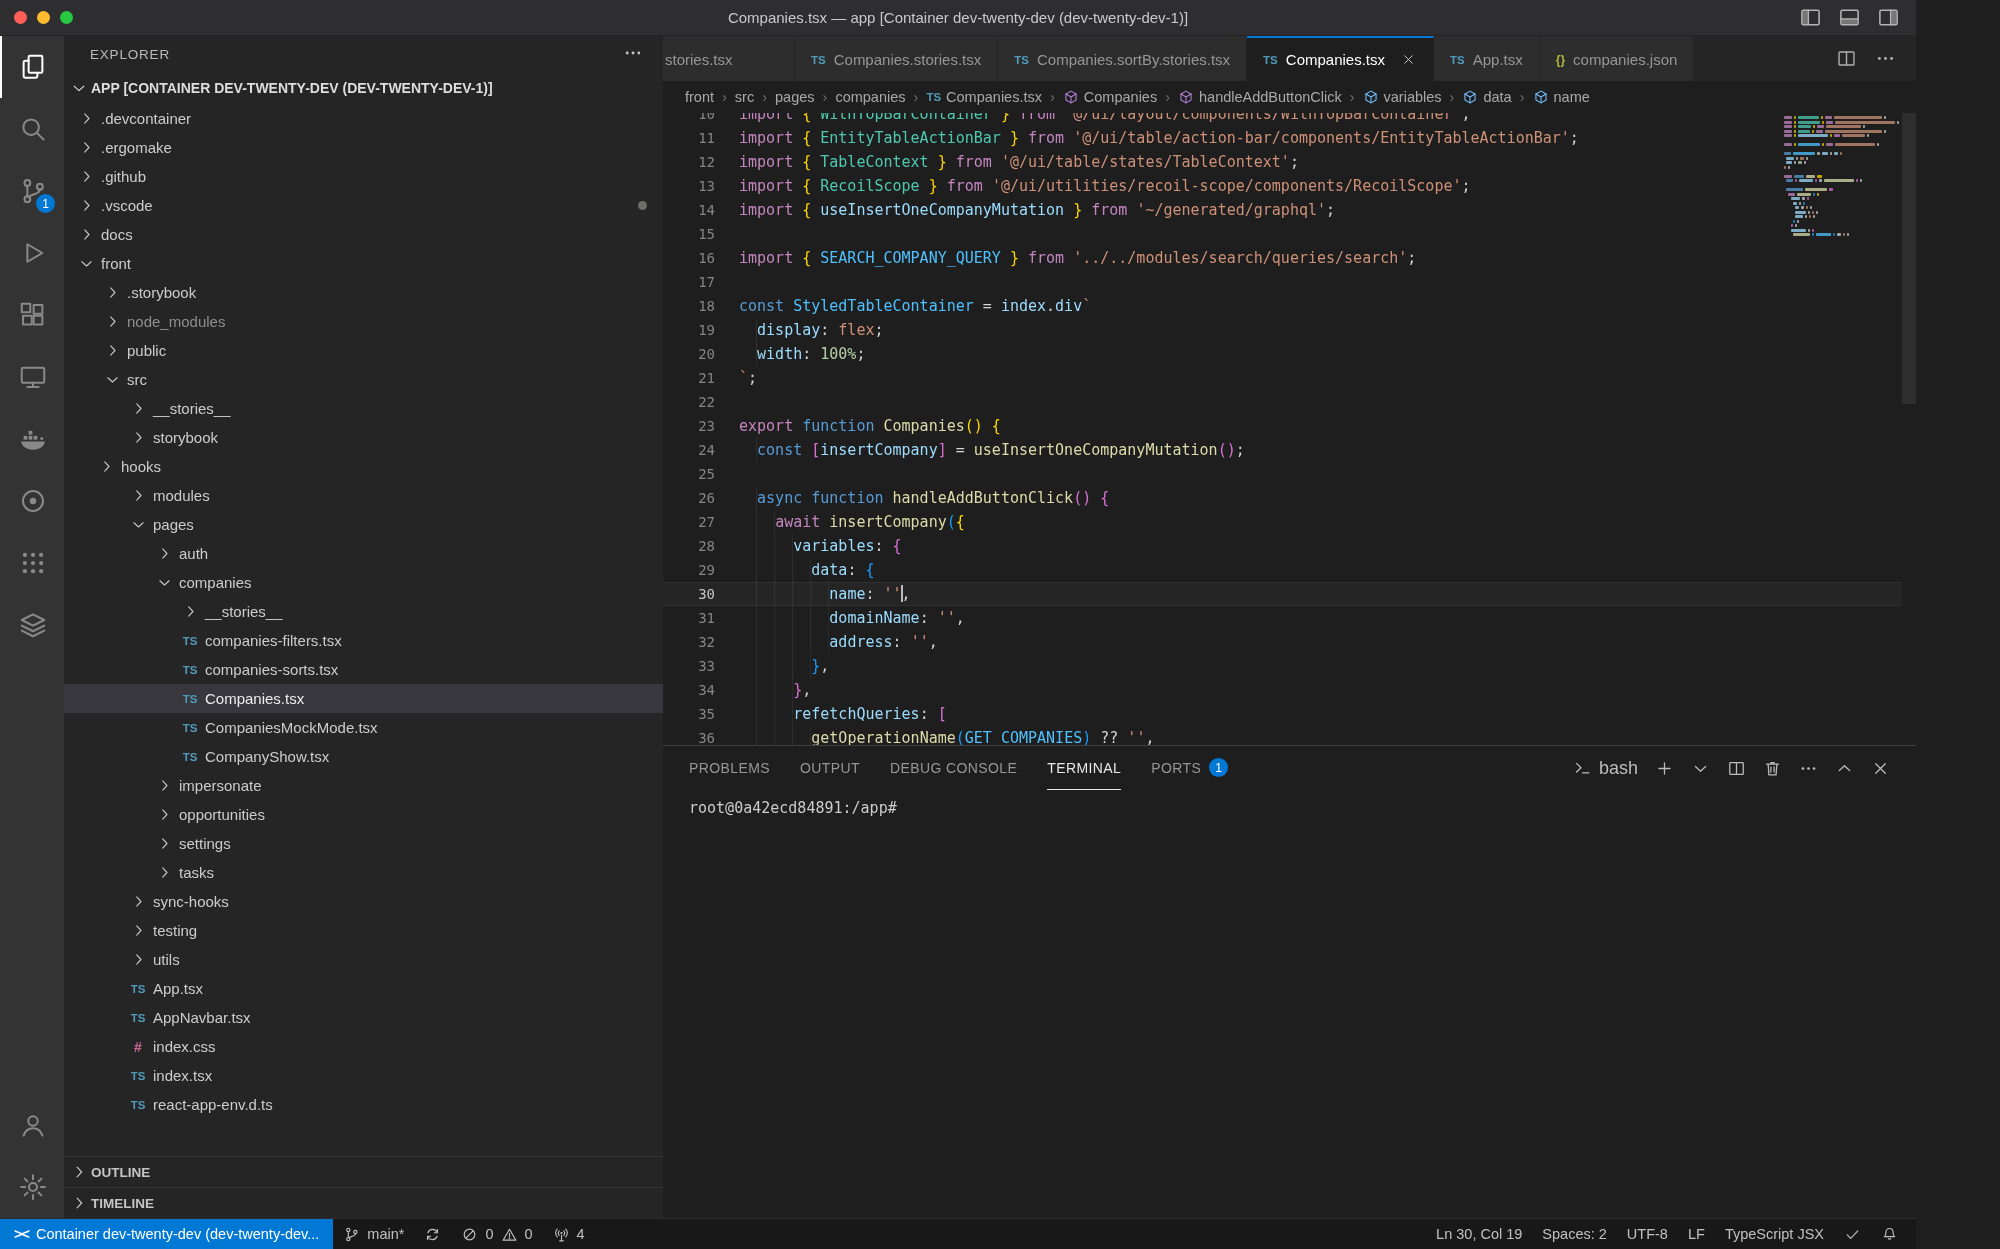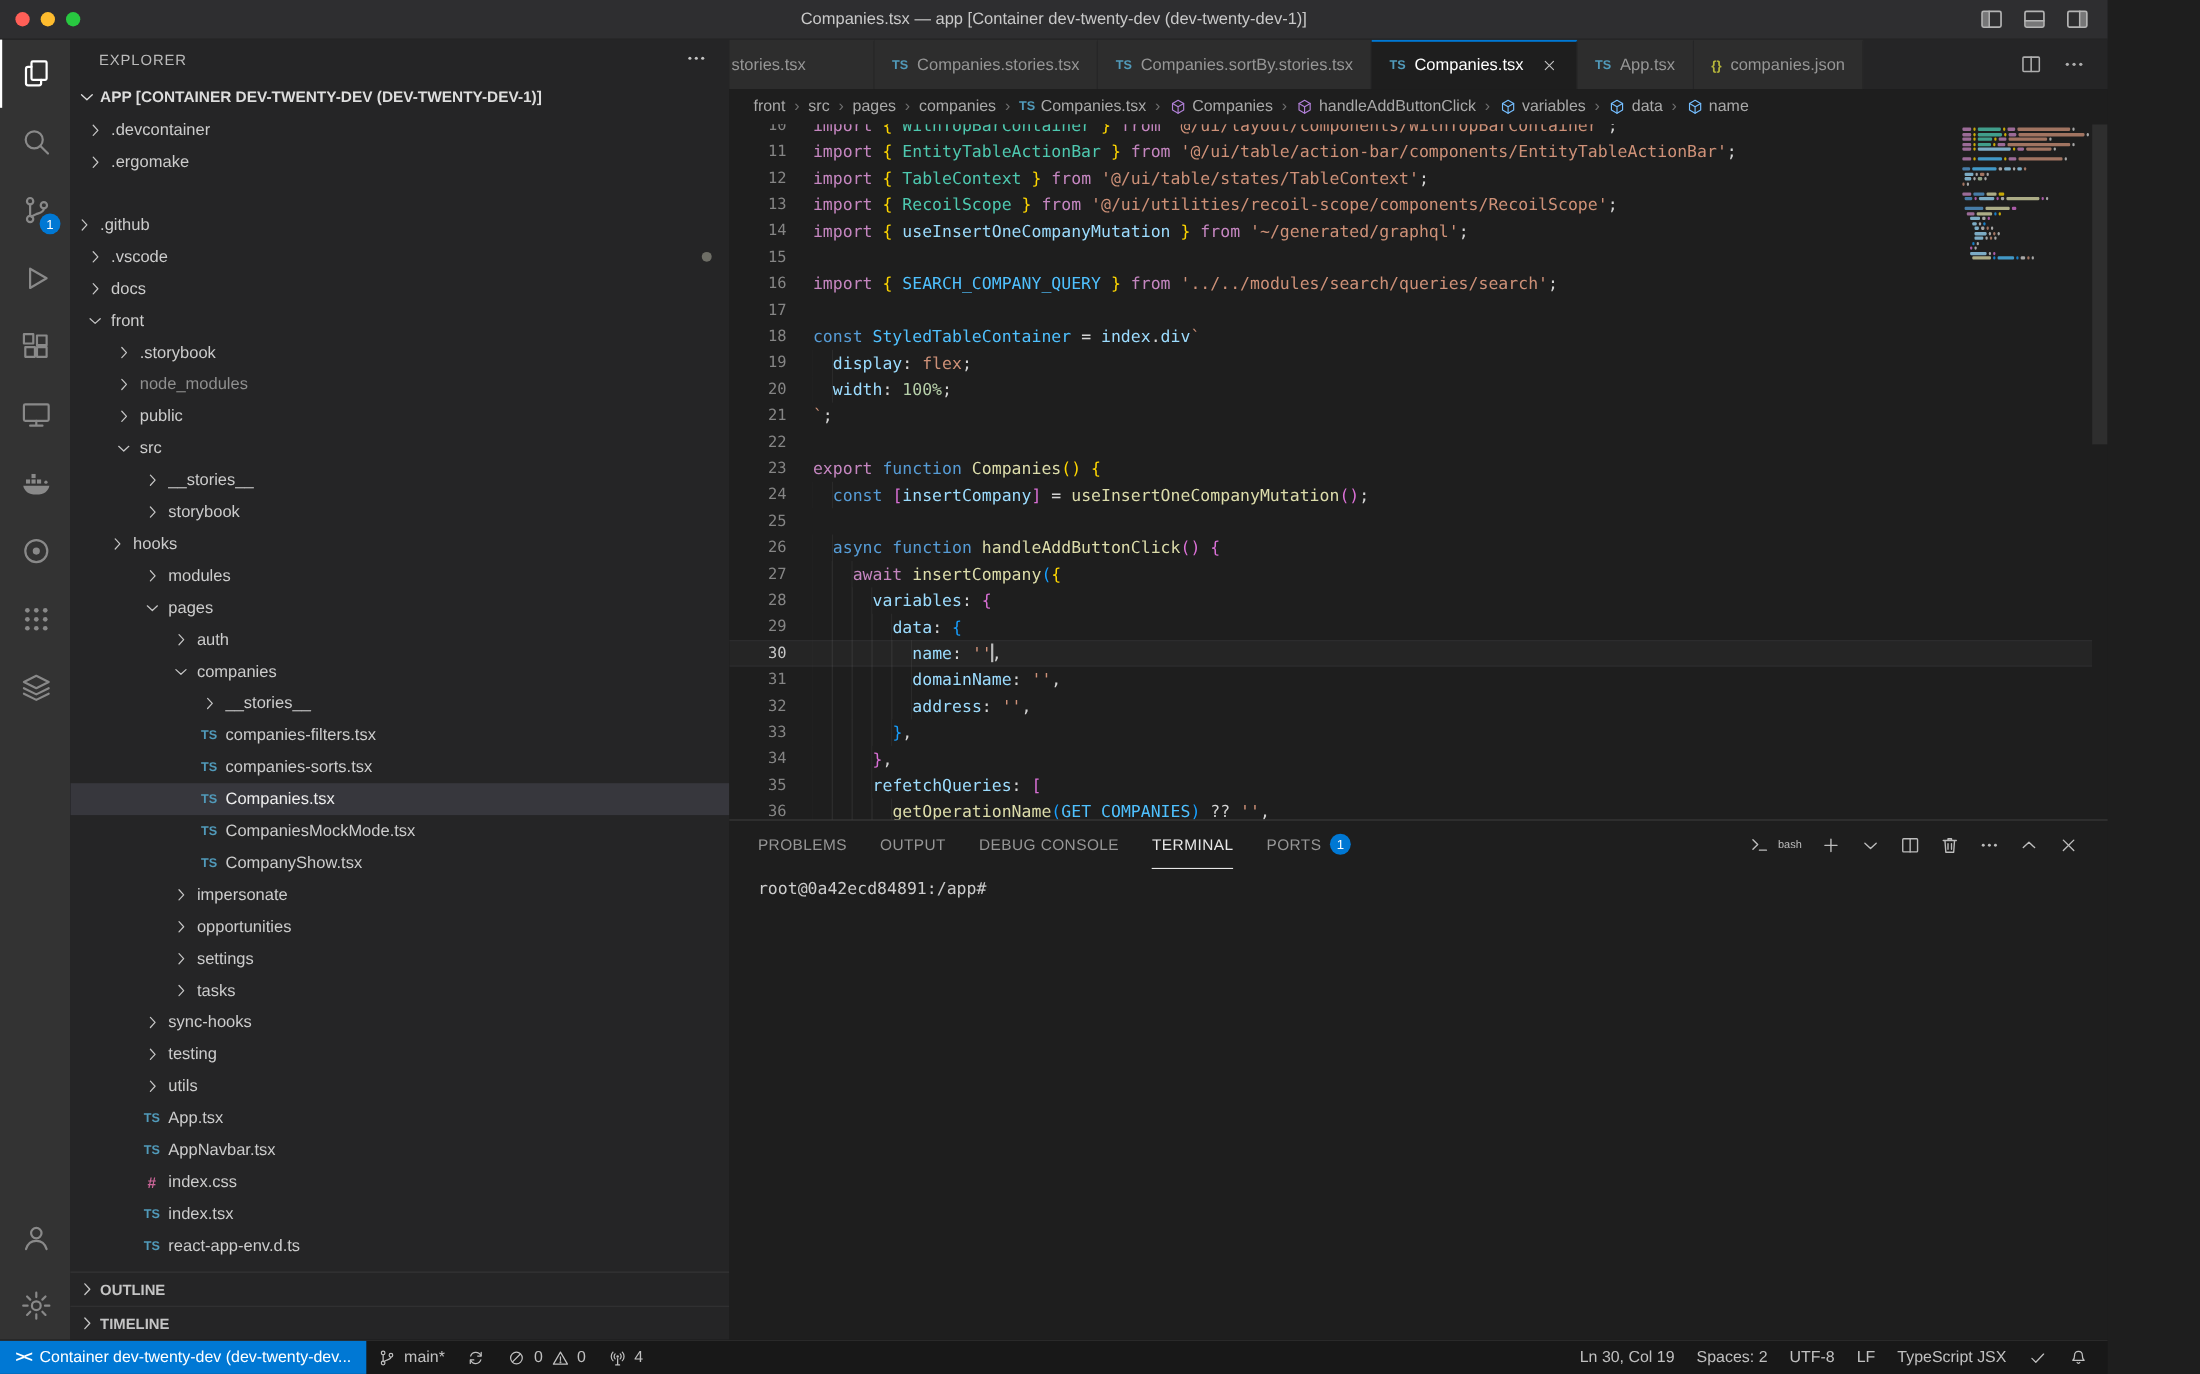--- a/index.html
+++ b/index.html
@@ -112,21 +112,21 @@
   .scroll-thumb { position:absolute; top:0; right:0; width:14px; height:46%; background:rgba(121,121,121,.18); }
 
   
   .panel { flex:0 0 473px; border-top:1px solid rgba(128,128,128,.35); display:flex; flex-direction:column; }
   .panel-tabs { flex:0 0 44px; display:flex; align-items:stretch; padding:0 26px; gap:30px; }
   .ptab { display:flex; align-items:center; gap:8px; font-size:14px; letter-spacing:.4px;
     color:#969696; cursor:pointer; border-bottom:1px solid transparent; }
   .ptab.active { color:#e7e7e7; border-bottom-color:#e7e7e7; }
   .ptab-badge { width:19px; height:19px; border-radius:50%; background:var(--accent); color:#fff;
     font-size:12px; display:flex; align-items:center; justify-content:center; }
-  .panel-actions { margin-left:auto; display:flex; align-items:center; gap:17px; color:#bcbcbc; font-size:10px; }
+  .panel-actions { margin-left:auto; display:flex; align-items:center; gap:17px; color:#bcbcbc; font-size:18px; }
   .panel-actions svg { width:19px; height:19px; }
   .panel-actions > span { display:inline-flex; cursor:pointer; }
   .shell-item { display:flex; align-items:center; gap:7px; cursor:pointer; }
   .terminal { flex:1; padding:9px 0 0 26px; font-family:"DejaVu Sans Mono", monospace;
     font-size:15px; color:#cccccc; cursor:text; }
 
   
   .statusbar { flex:0 0 31px; background:#181818; border-top:1px solid #2c2c2c; display:flex;
     align-items:stretch; font-size:14.5px; color:#c0c0c0; }
   .sb-item { display:flex; align-items:center; gap:7px; padding:0 10px; cursor:pointer; white-space:nowrap; }
@@ -303,21 +303,21 @@
             <span class="label">.devcontainer</span>
           </div>
           <div class="titem" style="padding-left: 10px;">
             <span class="slot">
               <svg viewBox="0 0 24 24" fill="none" stroke="currentColor" stroke-width="1.6" stroke-linecap="round" stroke-linejoin="round">
                 <path d="M9.5 5.5l6 6.5-6 6.5"></path>
               </svg>
             </span>
             <span class="label">.ergomake</span>
           </div>
-          <div class="titem" style=" margin-top: 28px;">
+          <div class="titem" style="padding-left: 10px;">
             <span class="slot">
               <svg viewBox="0 0 24 24" fill="none" stroke="currentColor" stroke-width="1.6" stroke-linecap="round" stroke-linejoin="round">
                 <path d="M9.5 5.5l6 6.5-6 6.5"></path>
               </svg>
             </span>
             <span class="label">.github</span>
           </div>
           <div class="titem" style="padding-left: 10px;">
             <span class="slot">
               <svg viewBox="0 0 24 24" fill="none" stroke="currentColor" stroke-width="1.6" stroke-linecap="round" stroke-linejoin="round">

